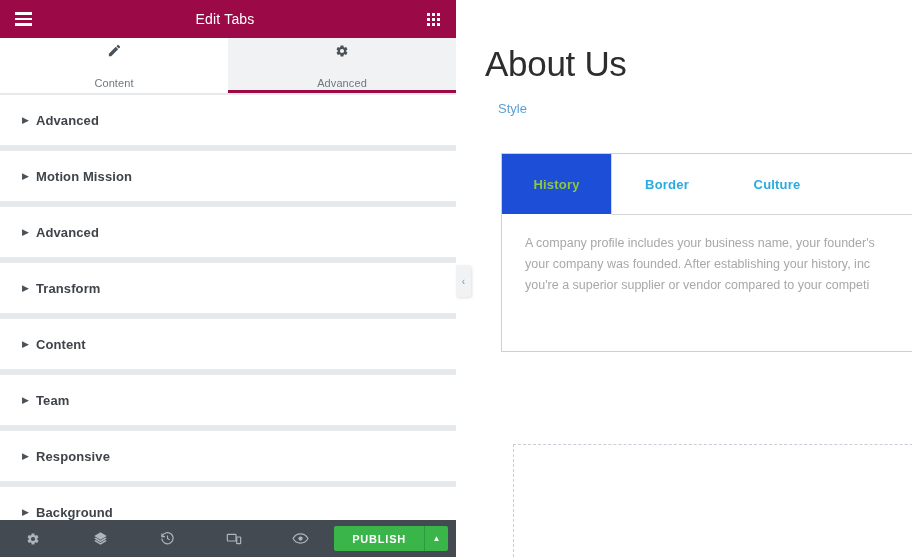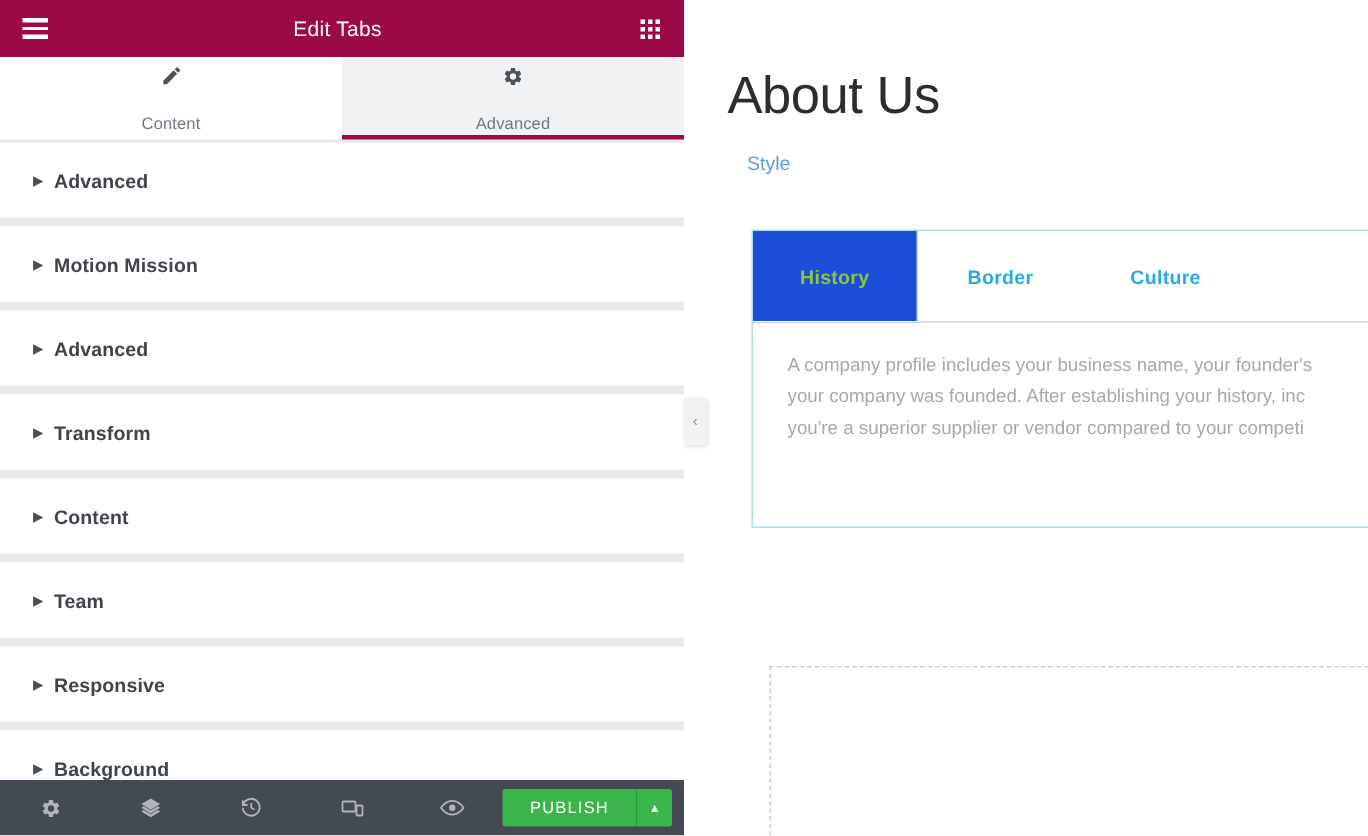--- a/index.html
+++ b/index.html
@@ -137,21 +137,21 @@
     height: 37px;
     display: flex; align-items: center; justify-content: center;
     color: #b0b5ba; cursor: pointer;
   }
   .publish-wrap {
     display: flex; align-items: stretch;
     height: 25px; margin-right: 8px;
   }
   .publish-btn {
     background: #39b54a; color: #ffffff;
-    font-size: 11px; font-weight: normal;
+    font-size: 11px; font-weight: bold;
     letter-spacing: .8px;
     padding: 0 18px;
     display: flex; align-items: center; justify-content: center;
     cursor: pointer;
     border-top-left-radius: 2px; border-bottom-left-radius: 2px;
   }
   .publish-caret {
     background: #39b54a; color: #ffffff;
     width: 24px;
     display: flex; align-items: center; justify-content: center;

